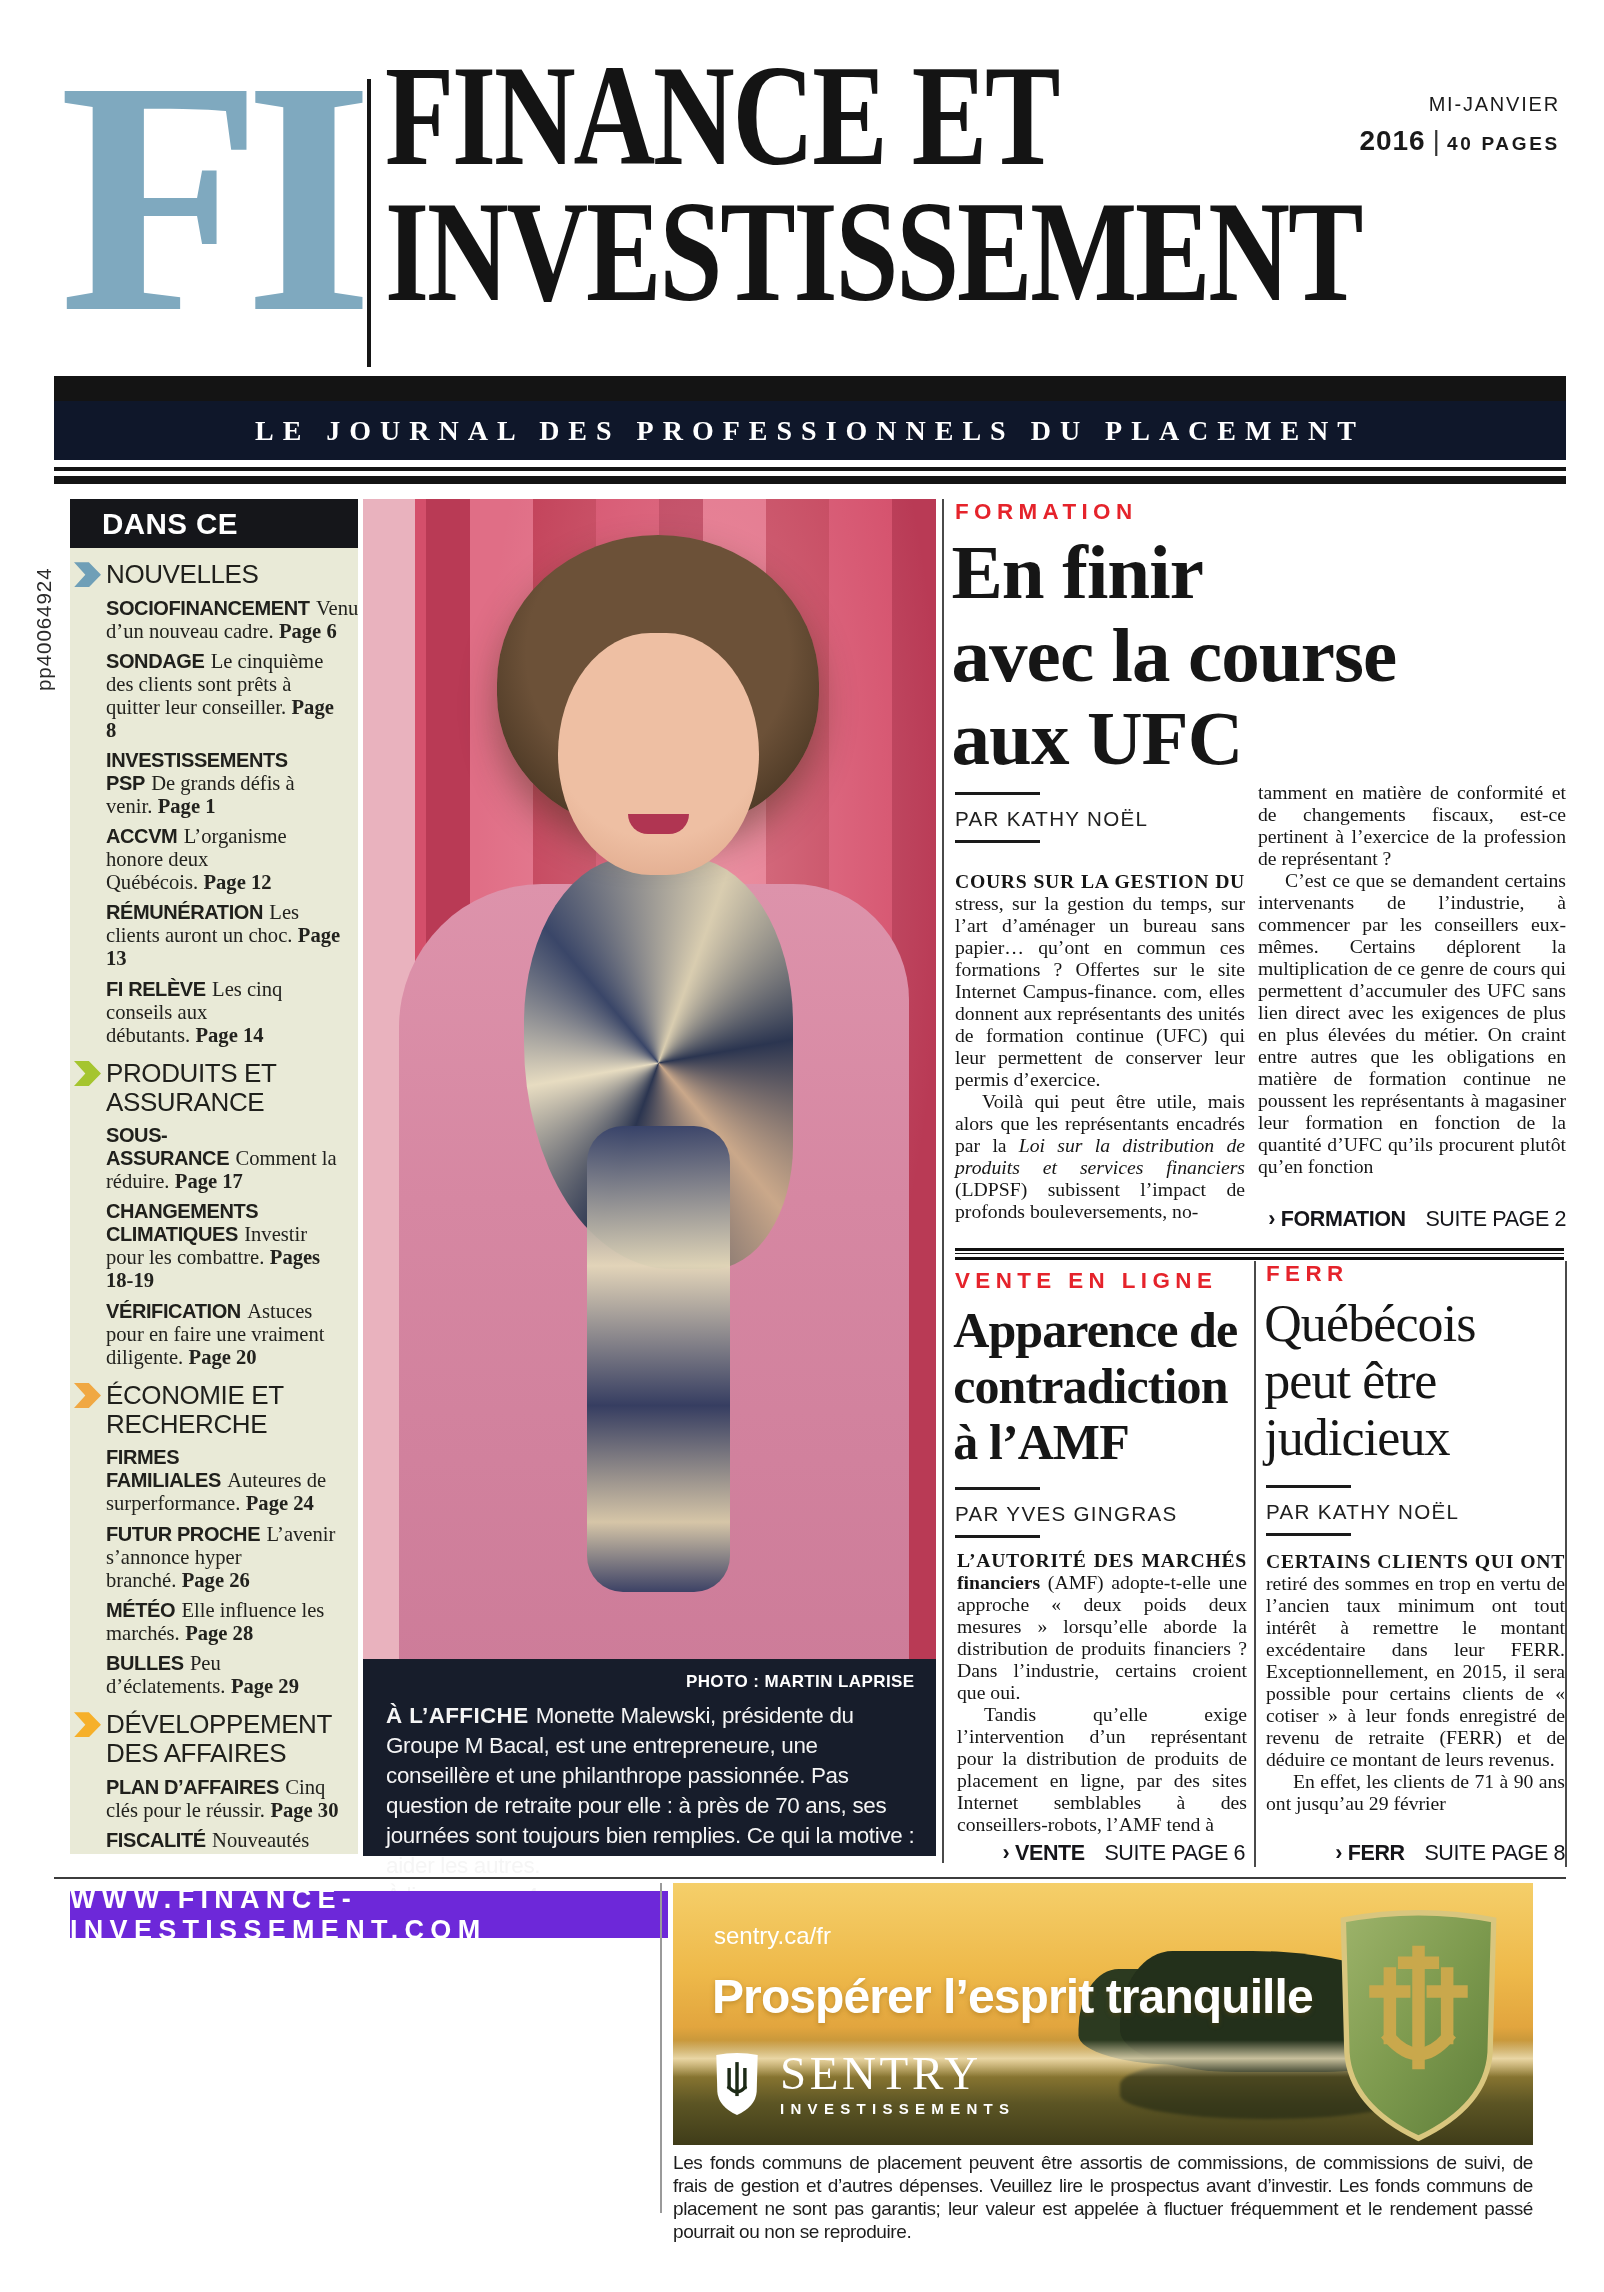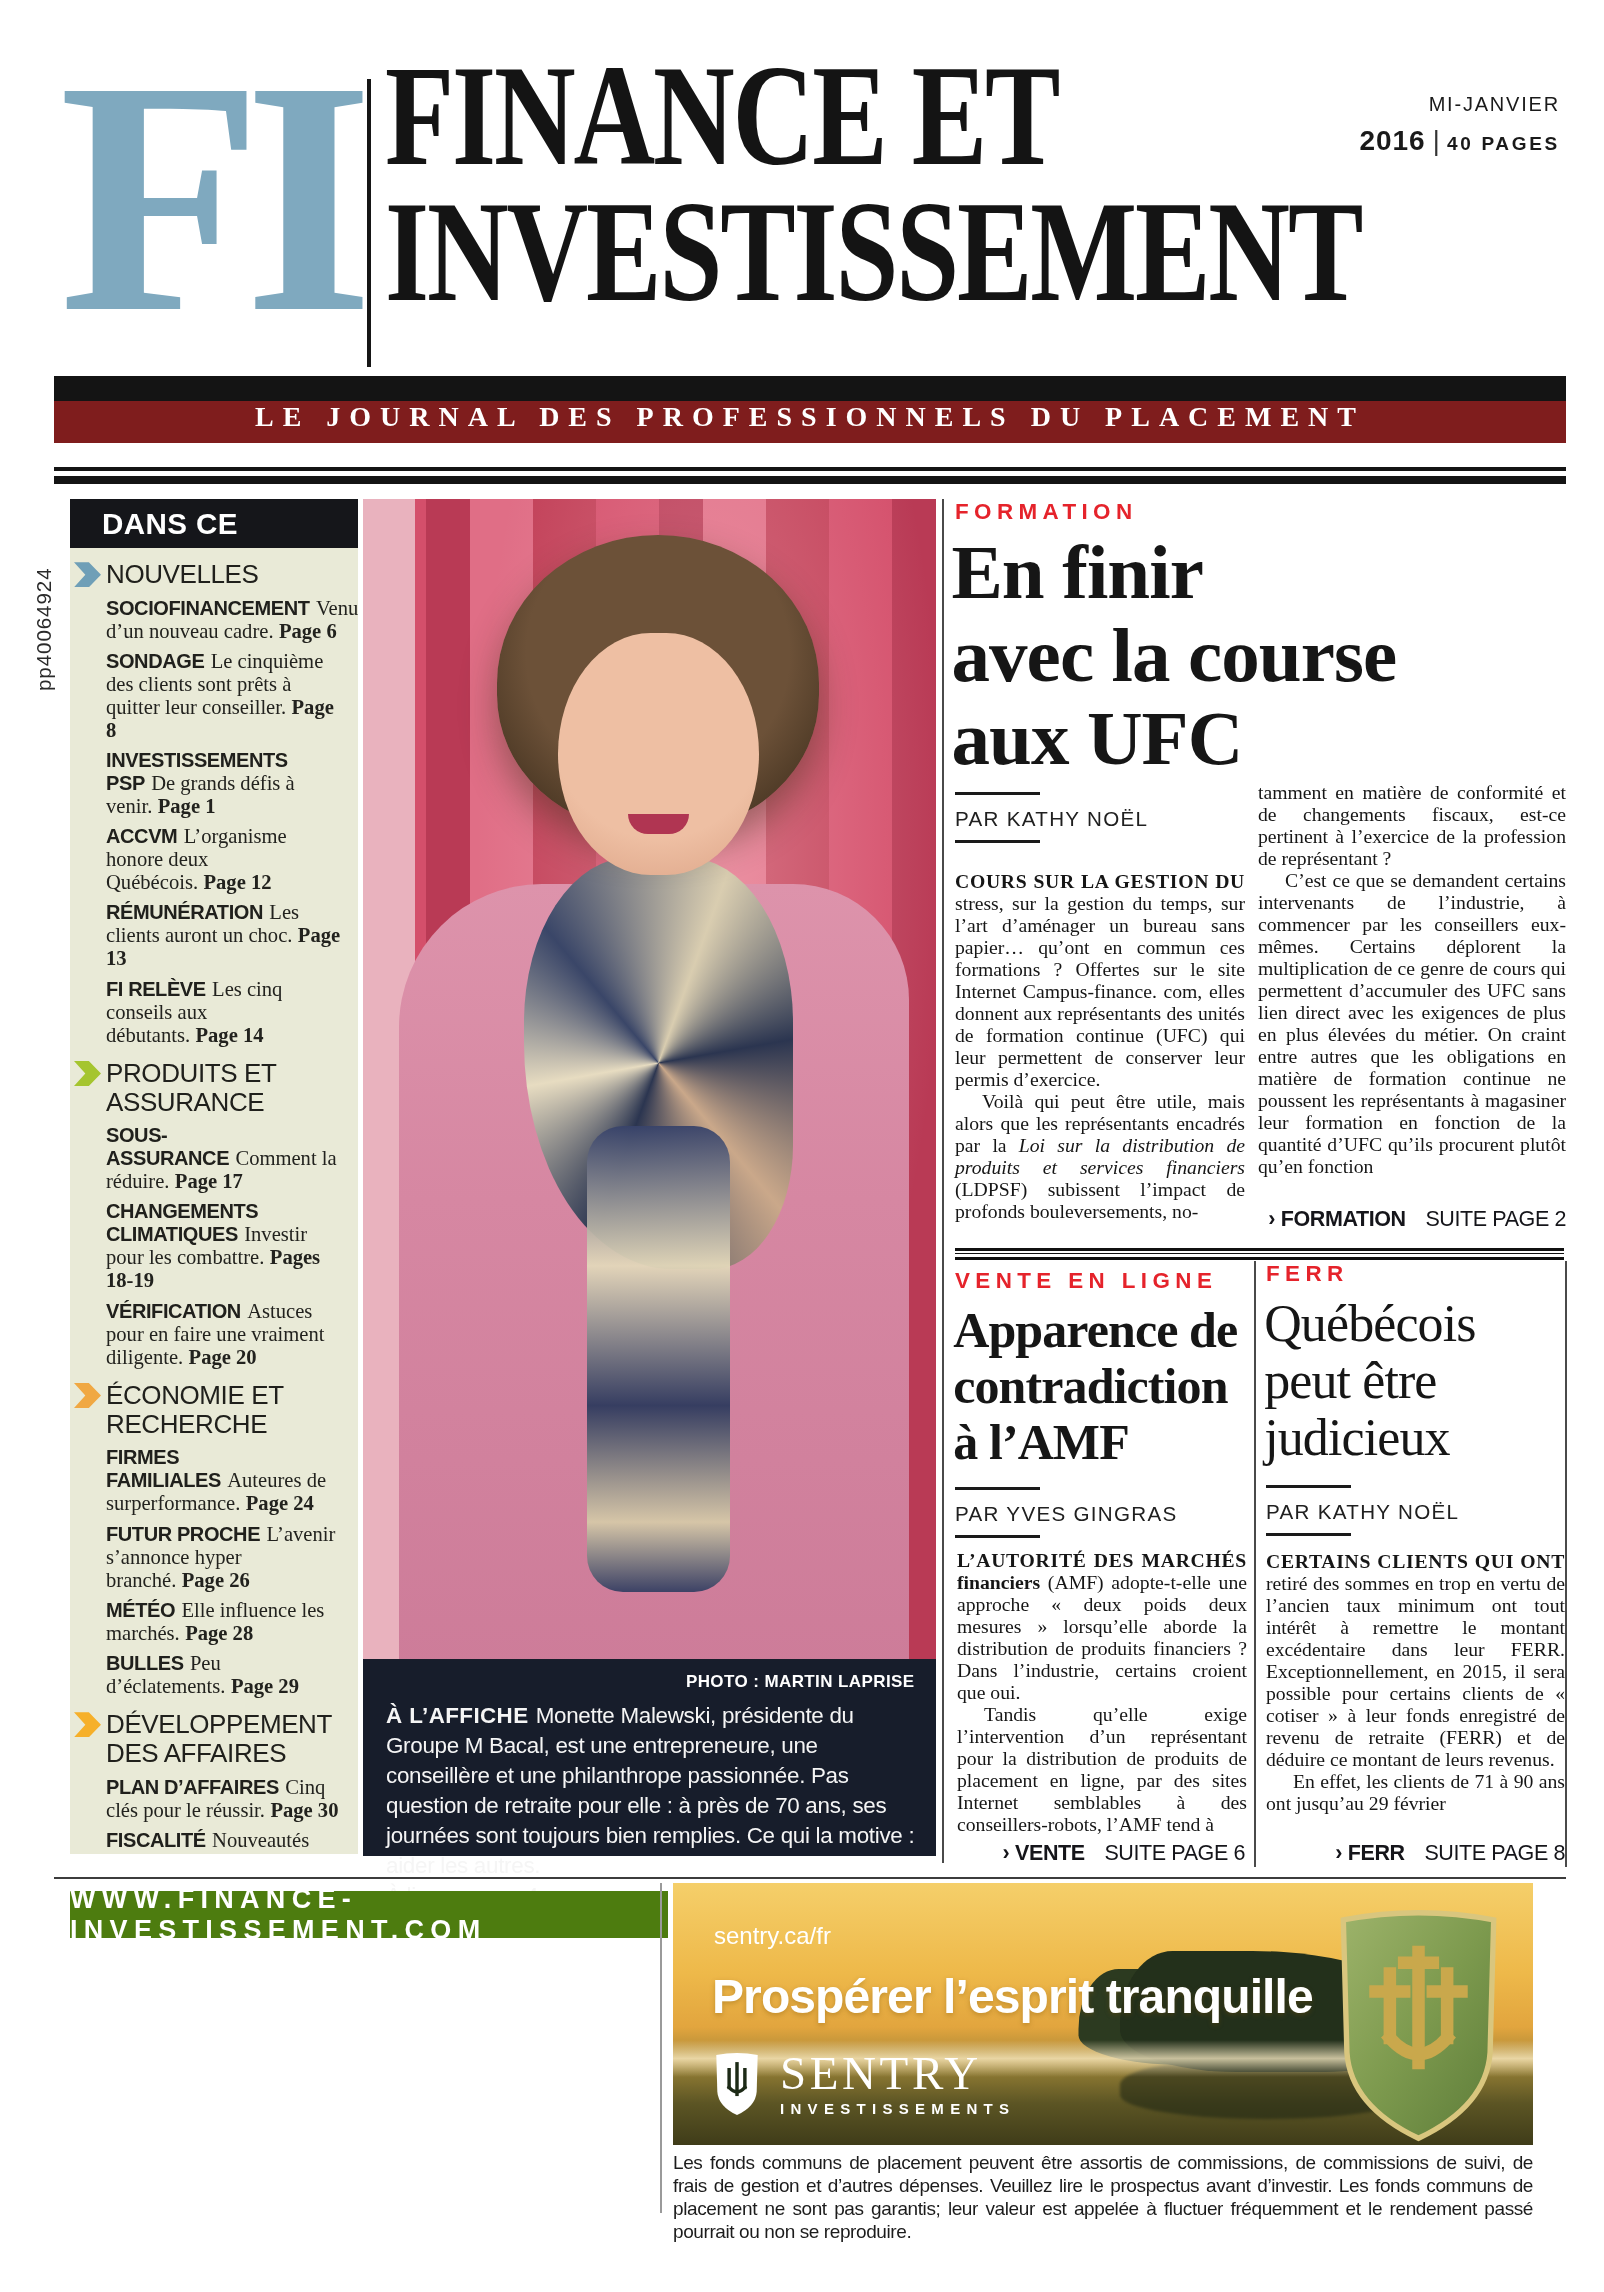--- a/index.html
+++ b/index.html
@@ -14,22 +14,22 @@
   .mast-divider{left:367px;top:79px;width:3.6px;height:288px;background:#161616;}
   .mast-title{left:385px;top:47px;transform:scaleX(0.78);transform-origin:left top;
               font-weight:bold;color:#141414;font-size:145px;line-height:136px;letter-spacing:-2.7px;white-space:nowrap;}
   .issue-box{right:45px;top:93px;text-align:right;}
   .issue-date{font-size:20px;font-weight:normal;letter-spacing:1.8px;}
   .issue-line2{margin-top:9px;font-weight:bold;}
   .issue-year{font-size:28px;letter-spacing:0.9px;}
   .issue-sep{font-size:27px;font-weight:normal;margin:0 7.2px;color:#333;}
   .issue-pages{font-size:19px;letter-spacing:2.7px;}
   .band-black{left:54px;top:376px;width:1512px;height:25px;background:#141414;}
-  .band-blue{left:54px;top:401px;width:1512px;height:42px;background:#7f1d1d;
-             display:flex;justify-content:center;}
+  .band-blue{left:54px;top:401px;width:1512px;height:59px;background:#0f172a;
+             display:flex;align-items:center;justify-content:center;}
   .band-blue span{color:#fff;font-weight:bold;font-size:28px;letter-spacing:9px;}
   .band-rules{left:54px;top:467px;width:1512px;height:17px;
               background:linear-gradient(#141414 0 3.6px,#fff 3.6px 9px,#141414 9px 17px);}
   .folio{left:32px;top:691px;transform:rotate(-90deg);transform-origin:left top;
          font-family:"Liberation Sans",sans-serif;font-size:20.6px;color:#2a2a2a;letter-spacing:0.9px;}
 
   
   .sb-header{left:70px;top:499px;width:288px;height:49px;background:#15161a;color:#fff;
              font-weight:bold;font-size:29.6px;line-height:49px;padding-left:32px;box-sizing:border-box;letter-spacing:0.4px;}
   .sb-body{left:70px;top:548px;width:288px;height:1306px;background:#e9ead7;box-sizing:border-box;
@@ -93,21 +93,21 @@
   .lc{font-weight:bold;letter-spacing:0.7px;}
   .lb{font-weight:bold;}
   .it{font-style:italic;}
   .suite{font-family:"Liberation Sans",sans-serif;font-size:21.5px;color:#15151a;text-align:right;}
   .suite .sa{font-weight:bold;margin-right:5.4px;}
   .suite .sl{font-weight:bold;letter-spacing:-0.4px;margin-right:19.7px;}
   .suite .sp{letter-spacing:-0.4px;}
 
   
   .foot-rule{left:54px;top:1877px;width:1512px;height:1.8px;background:#3c3c3c;}
-  .www-bar{left:70px;top:1891px;width:598px;height:47px;background:#4d7c0f;color:#fff;
+  .www-bar{left:70px;top:1891px;width:598px;height:47px;background:#6d28d9;color:#fff;
            display:flex;align-items:center;justify-content:center;
            font-family:"Liberation Sans",sans-serif;font-weight:bold;font-size:27px;letter-spacing:6.3px;}
   .vrule-ad{left:660px;top:1883px;width:1.8px;height:330px;background:#9a9a9a;}
   .ad{left:673px;top:1883px;width:860px;height:262px;overflow:hidden;
       background:linear-gradient(180deg,#f5cf6a 0,#eeb94a 34%,#e2a53e 55%,#8f7a33 72%,#5c5524 84%,#3f3c19 100%);}
   .ad .haze{position:absolute;left:0;top:60%;width:100%;height:14%;background:linear-gradient(180deg,rgba(255,240,200,.0),rgba(255,240,200,.75),rgba(255,240,200,.0));}
   .ad .island{position:absolute;left:52%;top:26%;width:34%;height:46%;background:#23301b;
       border-radius:18% 55% 30% 40%/60% 45% 30% 35%;box-shadow:-54px 5.4px 0 -12.5px #2c3a20,54px 9px 0 -16px #1d2a16;}
   .ad .reflect{position:absolute;left:52%;top:68%;width:34%;height:22%;background:#1c2413;opacity:.55;
       border-radius:40% 40% 60% 60%/50% 50% 50% 50%;filter:blur(1.8px);}

